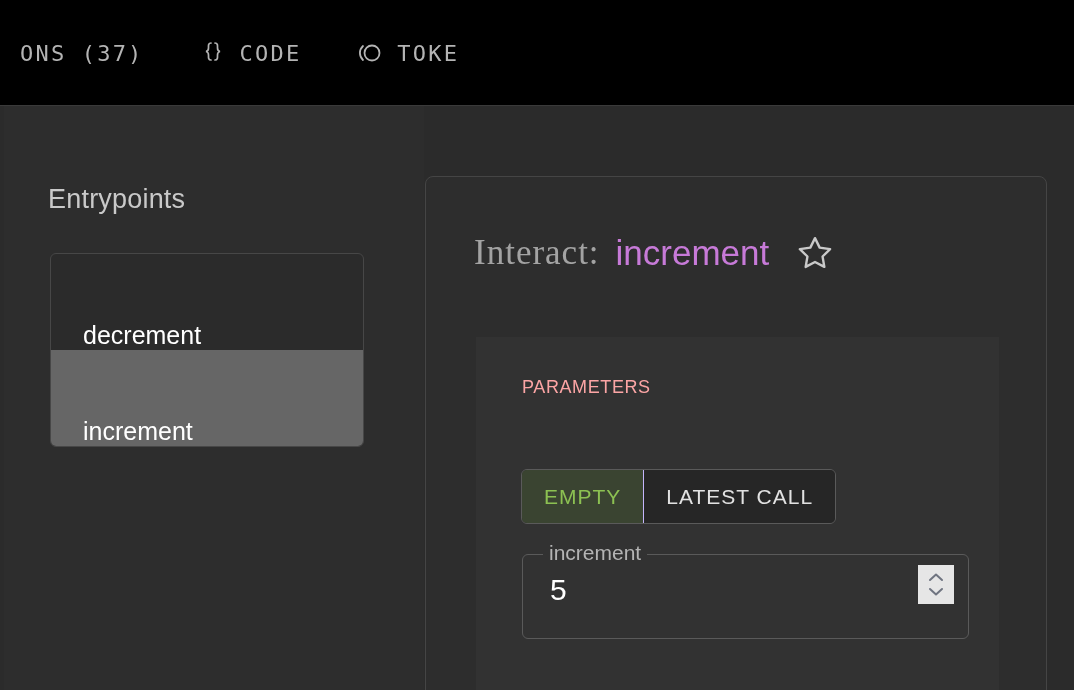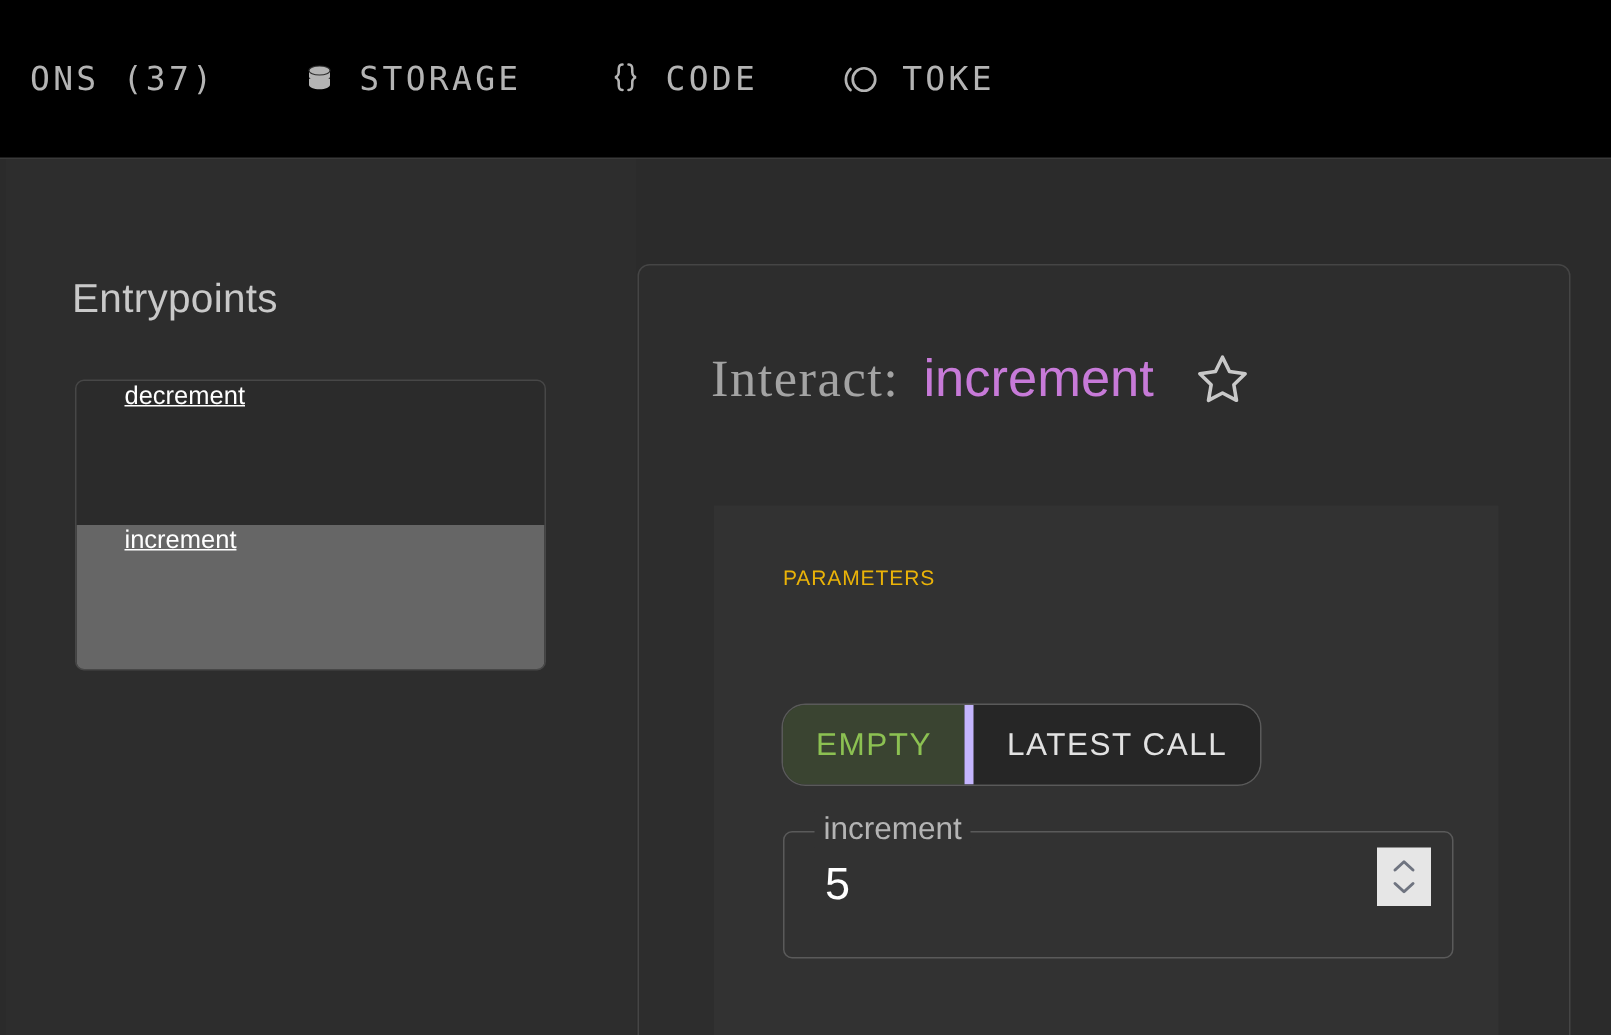--- a/index.html
+++ b/index.html
@@ -96,26 +96,25 @@
     top: 147px;
     width: 312px;
     border: 1px solid #474747;
     border-radius: 6px;
     overflow: hidden;
     background: #2b2b2b;
   }
   .entry-item {
     height: 96px;
     display: flex;
-    align-items: flex-start;
+    align-items: flex-end;
     padding-left: 32px;
-    font-size: 17px;
+    font-size: 25px;
     color: #ffffff;
     box-sizing: border-box;
-    text-decoration: underline;
   }
   .entry-item.selected { background: #666666; }
 
   
   .panel {
     position: absolute;
     left: 425px;
     top: 70px;
     width: 622px;
     height: 540px;
@@ -161,50 +160,50 @@
     top: 160px;
     width: 523px;
     height: 400px;
     background: #323232;
     box-sizing: border-box;
   }
   .params-label {
     position: absolute;
     left: 46px;
     top: 40px;
-    font-size: 14px;
+    font-size: 18px;
     letter-spacing: 0.6px;
-    color: #eab308;
+    color: #fca5a5;
   }
   .seg-group {
     position: absolute;
     left: 45px;
     top: 132px;
     display: flex;
     border: 1px solid #5a5a5a;
-    border-radius: 16px;
+    border-radius: 6px;
     overflow: hidden;
     height: 53px;
   }
   .seg {
     display: flex;
     align-items: center;
     justify-content: center;
     padding: 0 22px;
     font-size: 21px;
     letter-spacing: 1px;
     color: #e2e2e2;
     background: #262626;
     box-sizing: border-box;
   }
   .seg.active {
     background: #3a4431;
     color: #8cc152;
   }
-  .seg + .seg { border-left: 6px solid #c4b5fd; }
+  .seg + .seg { border-left: 1px solid #c4b5fd; }
 
   .field {
     position: absolute;
     left: 46px;
     top: 217px;
     width: 447px;
     height: 85px;
     border: 1px solid #5a5a5a;
     border-radius: 6px;
     box-sizing: border-box;
@@ -243,31 +242,20 @@
 </head>
 <body>
 
 <div class="tabbar">
   <div class="tabstrip" style="left:-8px;">
 
     <div class="tab">
       <span class="tlabel">ONS (37)</span>
     </div>
 
-    <div class="tab">
-      <span class="ticon">
-        <svg width="24" height="24" viewBox="0 0 24 24">
-          <ellipse cx="12" cy="6" rx="7" ry="3" fill="#b4b4b4"></ellipse>
-          <path d="M5 6 v4 c0 1.66 3.13 3 7 3 s7 -1.34 7 -3 V6" fill="#b4b4b4"></path>
-          <path d="M5 11.5 v4 c0 1.66 3.13 3 7 3 s7 -1.34 7 -3 v-4" fill="#b4b4b4"></path>
-          <ellipse cx="12" cy="6" rx="7" ry="3" fill="none" stroke="#2b2b2b" stroke-width="0.7"></ellipse>
-        </svg>
-      </span>
-      <span class="tlabel">STORAGE</span>
-    </div>
 
     <div class="tab">
       <span class="ticon">
         <svg width="24" height="26" viewBox="0 0 24 26">
           <path d="M10 3 C7 3 7.5 6 7.5 8 C7.5 11 5 11.5 5 11.5 C5 11.5 7.5 12 7.5 15 C7.5 17 7 20 10 20" fill="none" stroke="#b4b4b4" stroke-width="1.7" stroke-linecap="round"></path>
           <path d="M14 3 C17 3 16.5 6 16.5 8 C16.5 11 19 11.5 19 11.5 C19 11.5 16.5 12 16.5 15 C16.5 17 17 20 14 20" fill="none" stroke="#b4b4b4" stroke-width="1.7" stroke-linecap="round"></path>
         </svg>
       </span>
       <span class="tlabel">CODE</span>
     </div>

